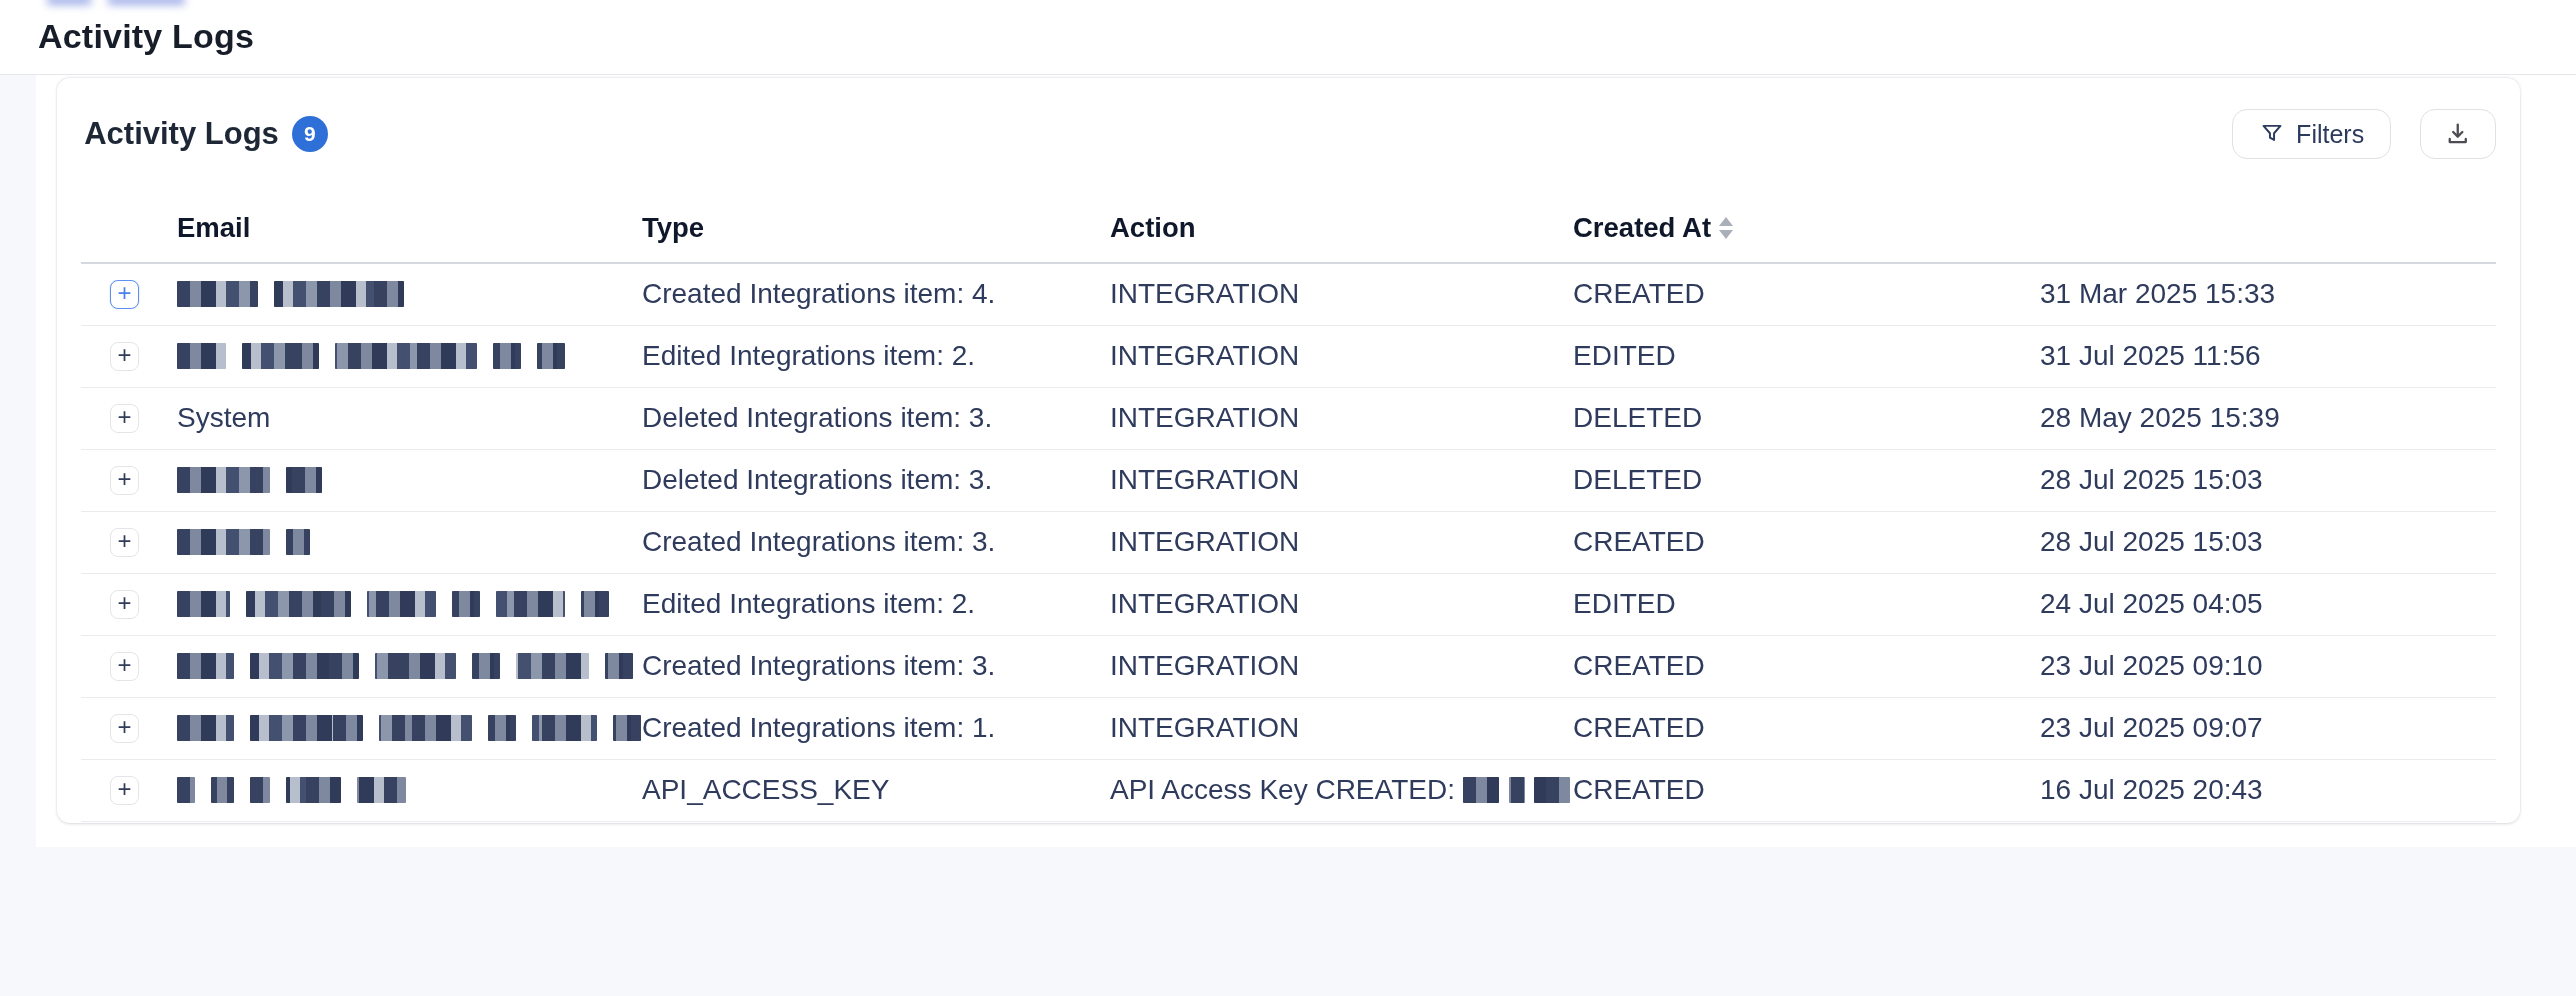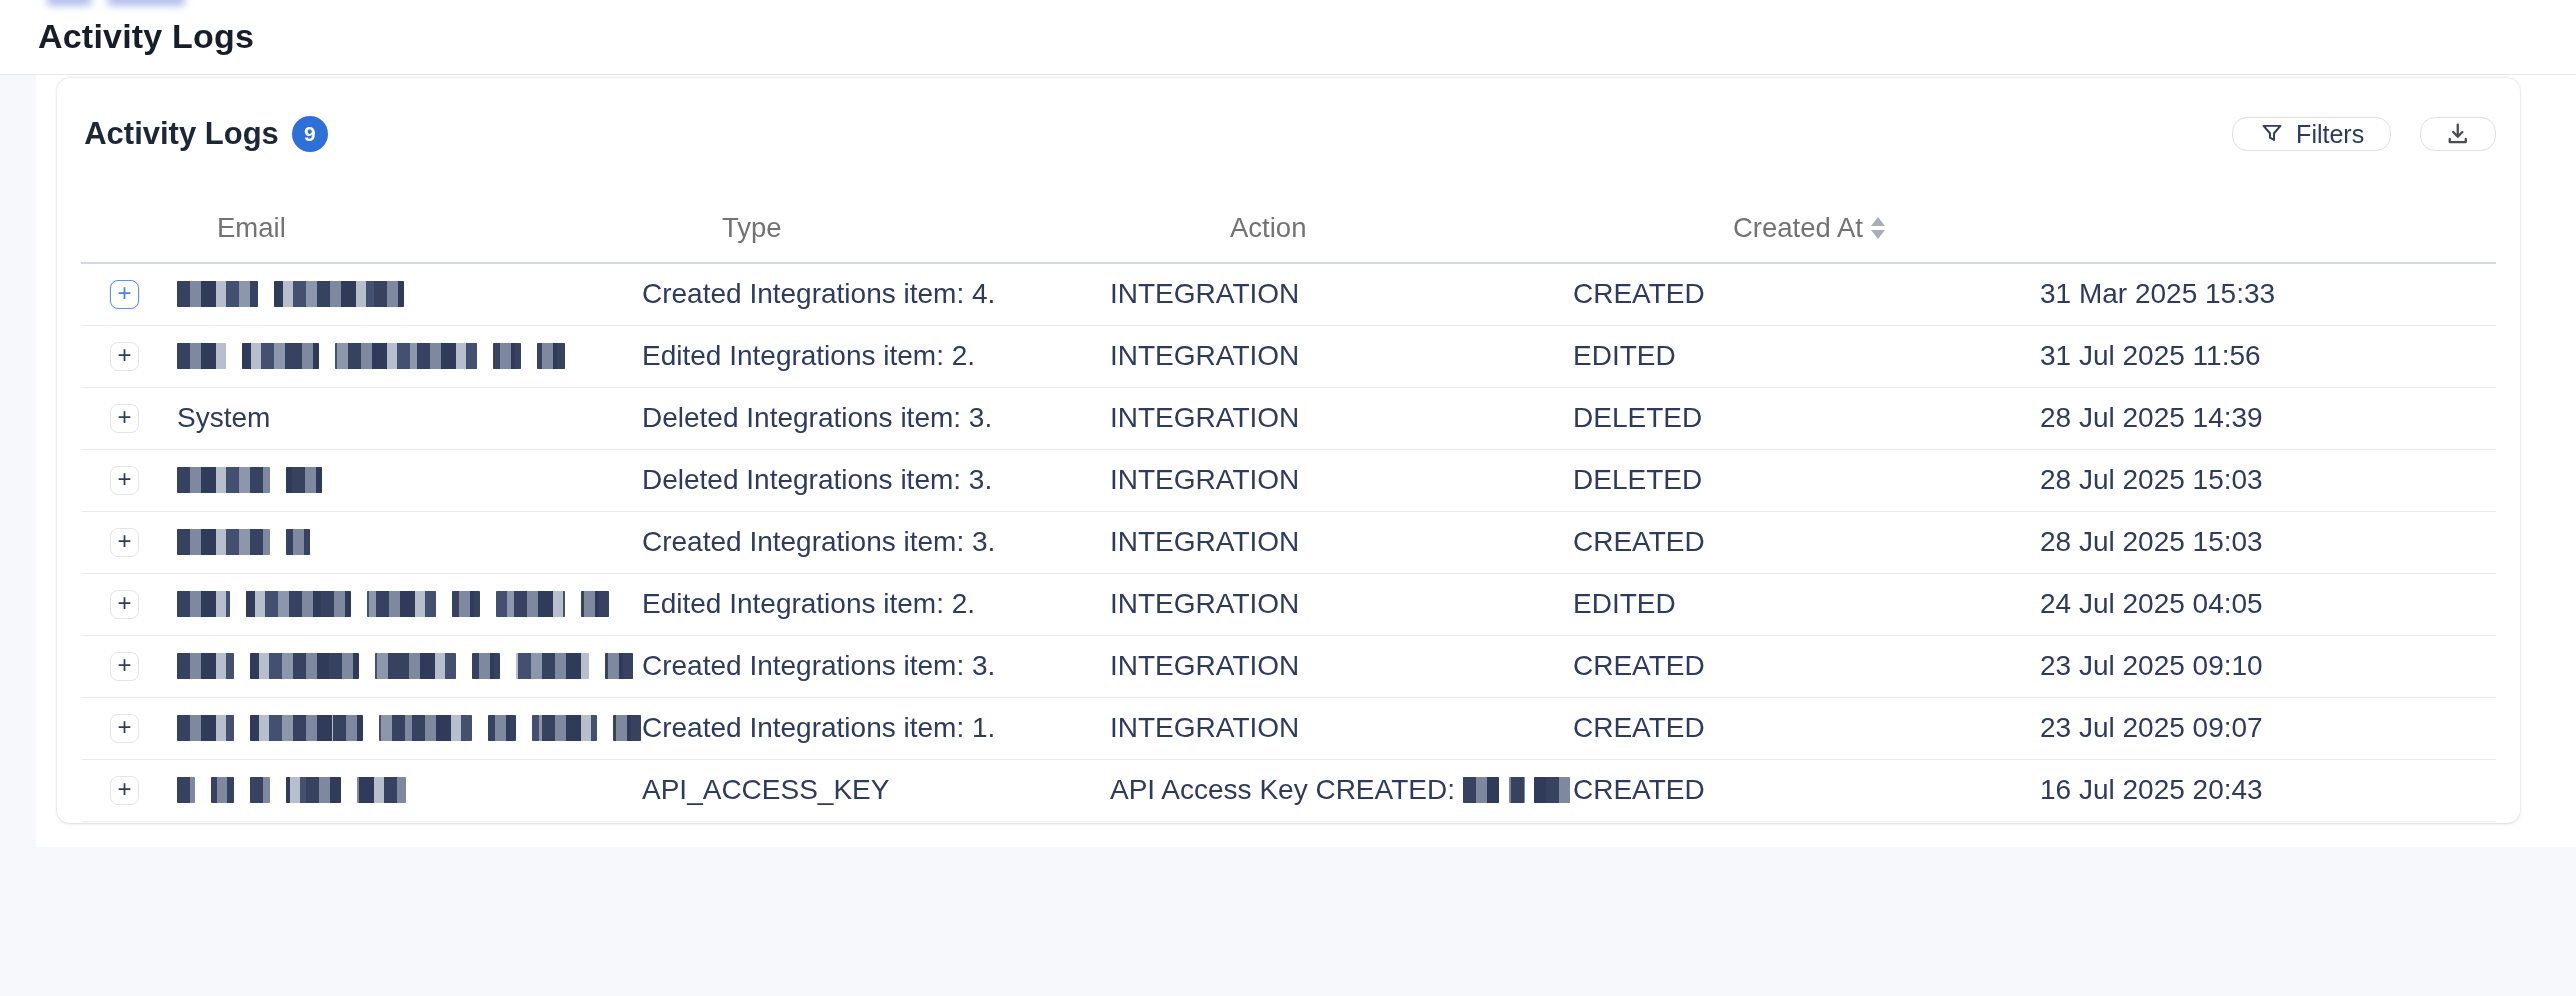--- a/index.html
+++ b/index.html
@@ -51,39 +51,39 @@
   .card-title-wrap { display:flex; align-items:center; gap:13px; padding-left:3.2px; }
   .card-title { font-size:31px; font-weight:600; color:#1d2736; }
   .count-badge {
     width:36px; height:36px; border-radius:50%;
     background:#2e70d7; color:#ffffff;
     display:flex; align-items:center; justify-content:center;
     font-size:21px; font-weight:700;
   }
   .head-actions { display:flex; align-items:center; gap:29px; }
   .btn {
-    height:34px; background:#ffffff; border:1.6px solid #e1e1e5; border-radius:15px;
+    height:50px; background:#ffffff; border:1.6px solid #e1e1e5; border-radius:15px;
     display:flex; align-items:center; justify-content:center; gap:11.3px;
     cursor:pointer;
   }
   .btn-filters { width:159px; font-size:25px; font-weight:500; color:#2c3a5e; }
   .btn-download { width:76px; }
   .btn svg { display:block; }
 
   
   .table { margin-top:32px; }
   .grid-row {
     display:grid;
     grid-template-columns:96px 465px 468px 463px 467px 1fr;
     align-items:center;
   }
   .thead {
     height:69px;
     border-bottom:2.4px solid #d5d8de;
-    font-size:27.5px; font-weight:400; color:#737373;gap:40px;
+    font-size:27.5px; font-weight:700; color:#0f172a;
   }
   .th { display:flex; align-items:center; gap:8px; white-space:nowrap; }
   .sort-icon { display:inline-flex; flex-direction:column; gap:3.2px; }
   .sort-icon .tri-up {
     width:0; height:0; border-left:7.3px solid transparent; border-right:7.3px solid transparent;
     border-bottom:9px solid #a9b0ba;
   }
   .sort-icon .tri-down {
     width:0; height:0; border-left:7.3px solid transparent; border-right:7.3px solid transparent;
     border-top:9px solid #a9b0ba;
@@ -205,21 +205,21 @@
           <div class="cell">31 Jul 2025 11:56</div>
         </div>
         <div class="grid-row trow">
           <div class="cell">
             <button class="expand-btn">+</button>
           </div>
           <div class="cell">System</div>
           <div class="cell">Deleted Integrations item: 3.</div>
           <div class="cell">INTEGRATION</div>
           <div class="cell">DELETED</div>
-          <div class="cell">28 Jul 2025 14:39</div>
+          <div class="cell">28 May 2025 15:39</div>
         </div>
         <div class="grid-row trow">
           <div class="cell">
             <button class="expand-btn">+</button>
           </div>
           <div class="cell">
             <div class="redaction">
               <div class="mosaic" style="width: 93px; background-position: 0px 0px;"></div>
               <div class="mosaic" style="width: 36px; background-position: -30px 0px;"></div>
             </div>

